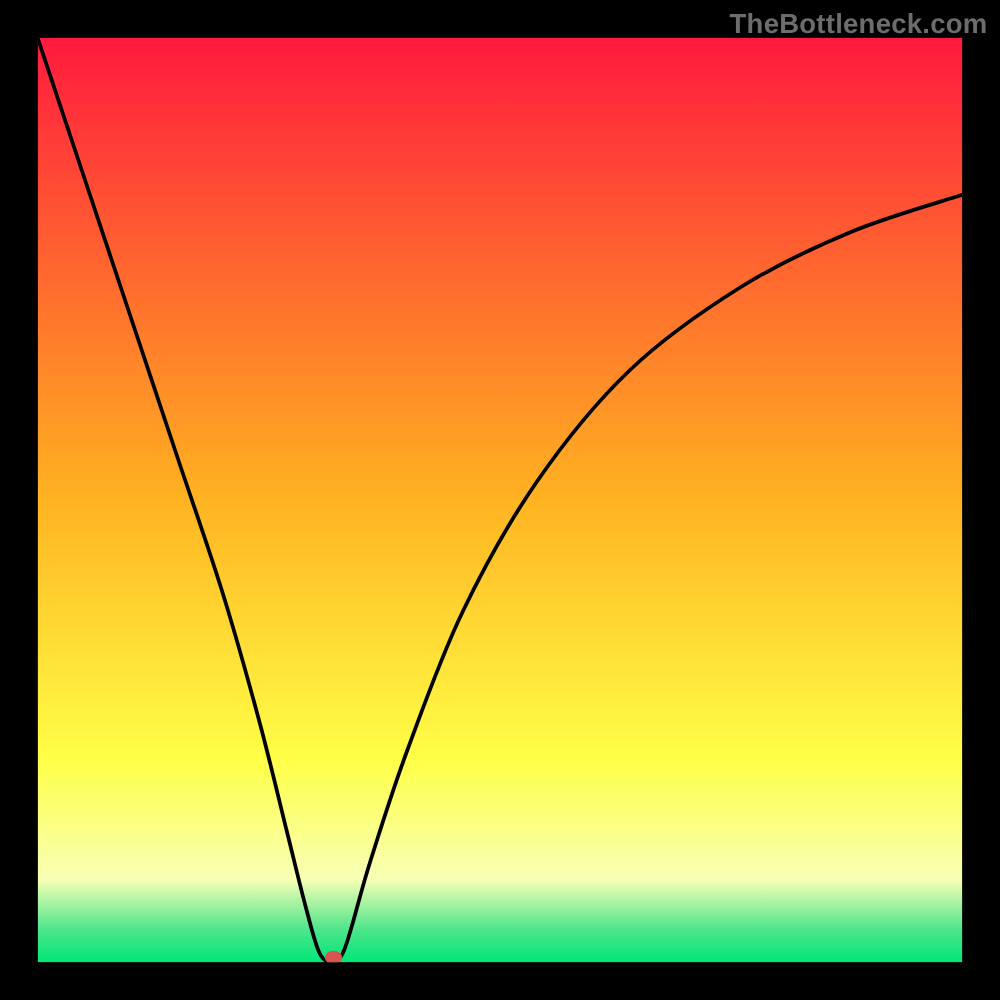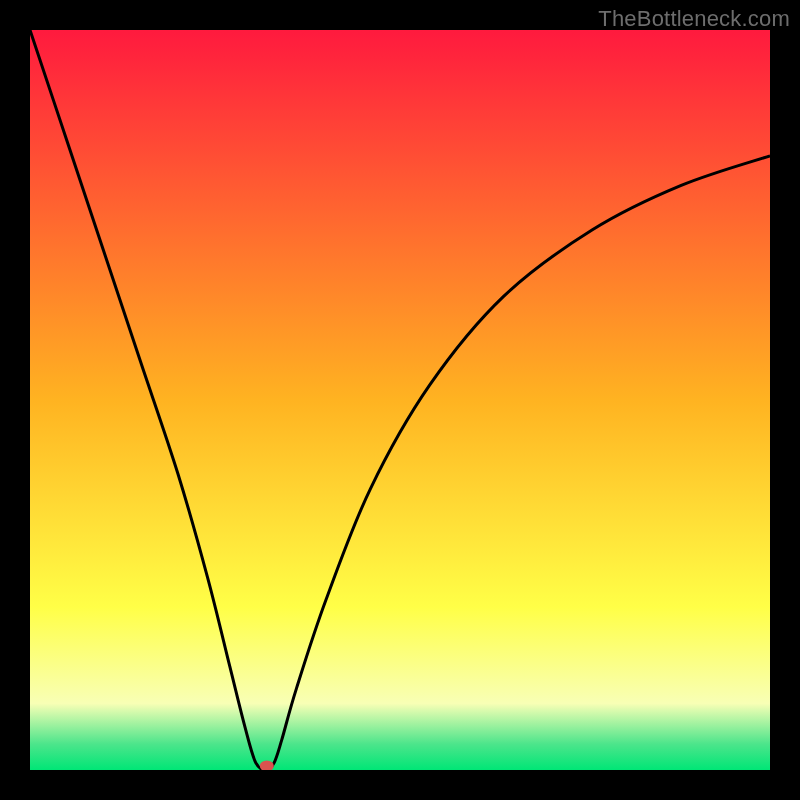--- a/index.html
+++ b/index.html
@@ -23,21 +23,21 @@
     width: 740px;
     height: 740px;
     overflow: hidden;
   }
   .watermark {
     position: absolute;
     top: 6px;
     right: 10px;
     color: #6d6d6d;
     font-size: 22px;
-    font-weight: 400;
+    font-weight: 700;
     letter-spacing: 0.2px;
     user-select: none;
   }
   svg {
     display: block;
   }
 </style>
 </head>
 <body>
 

